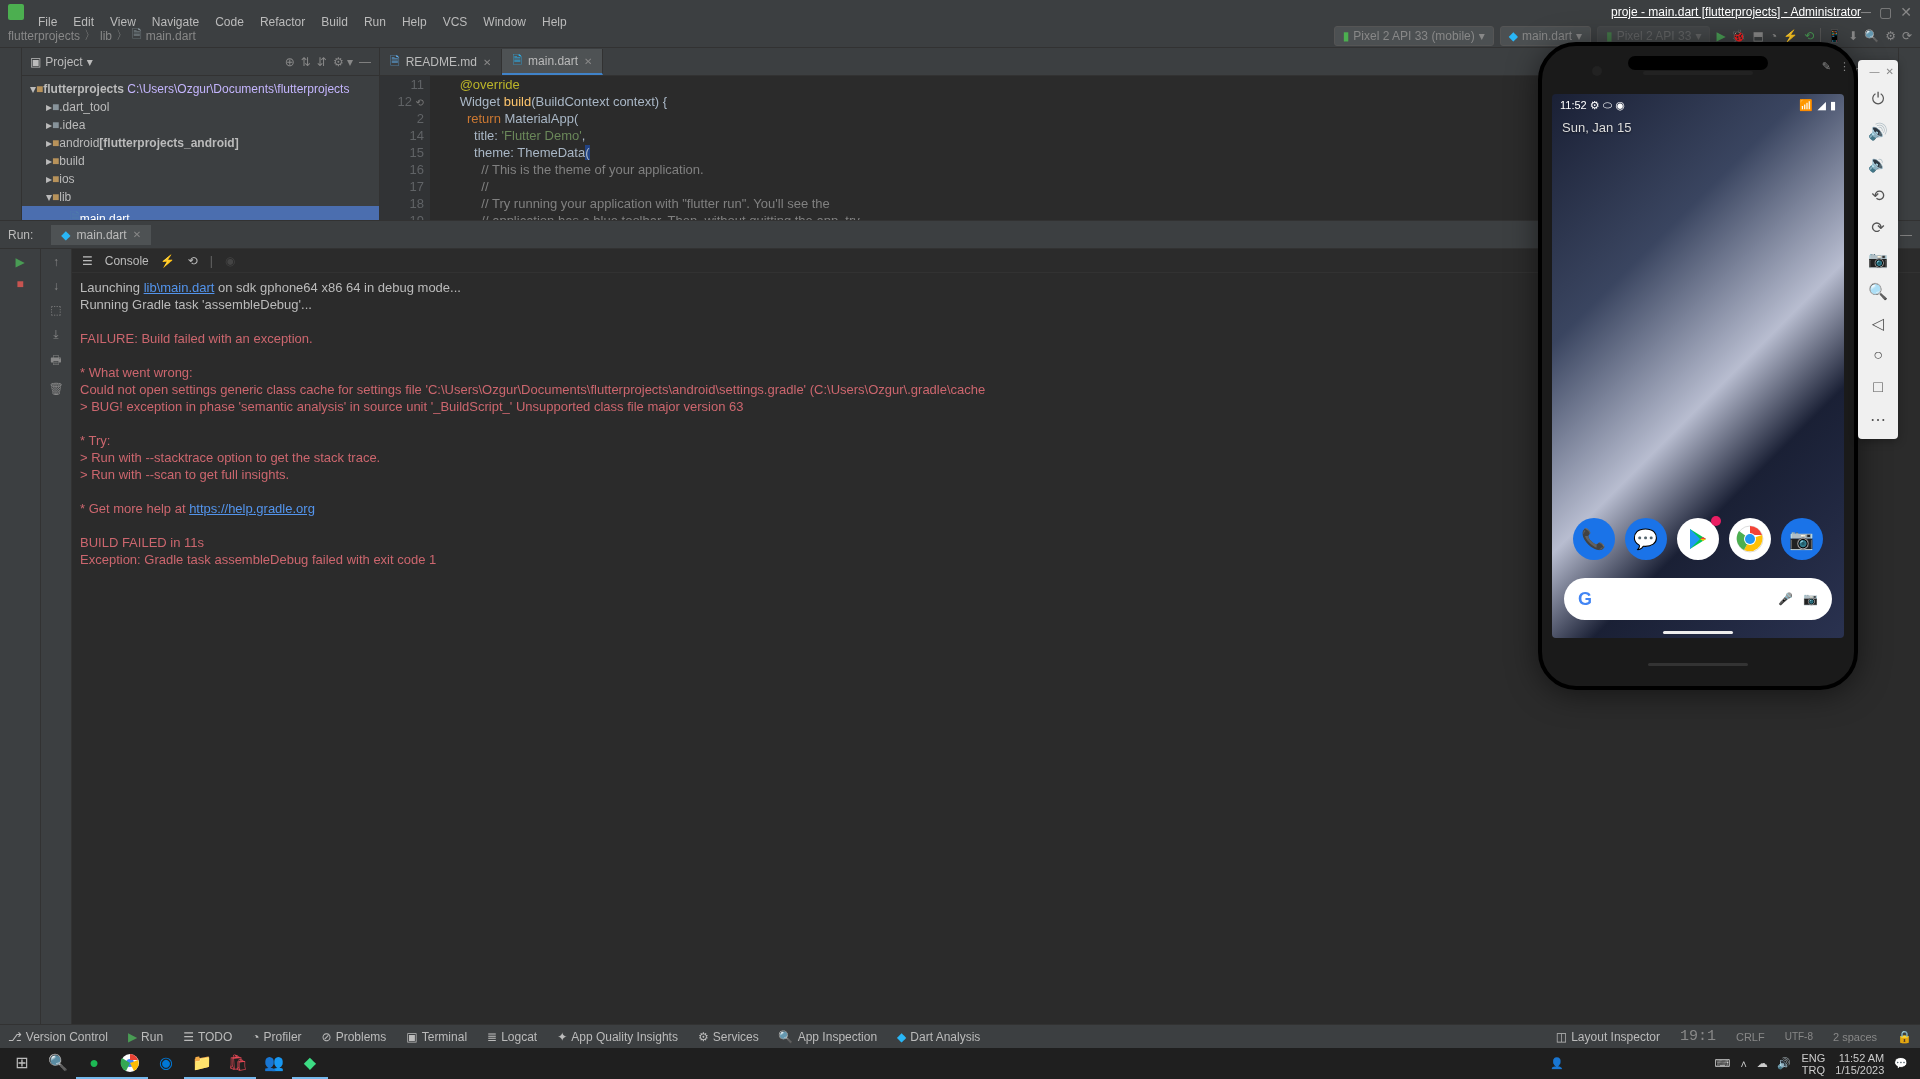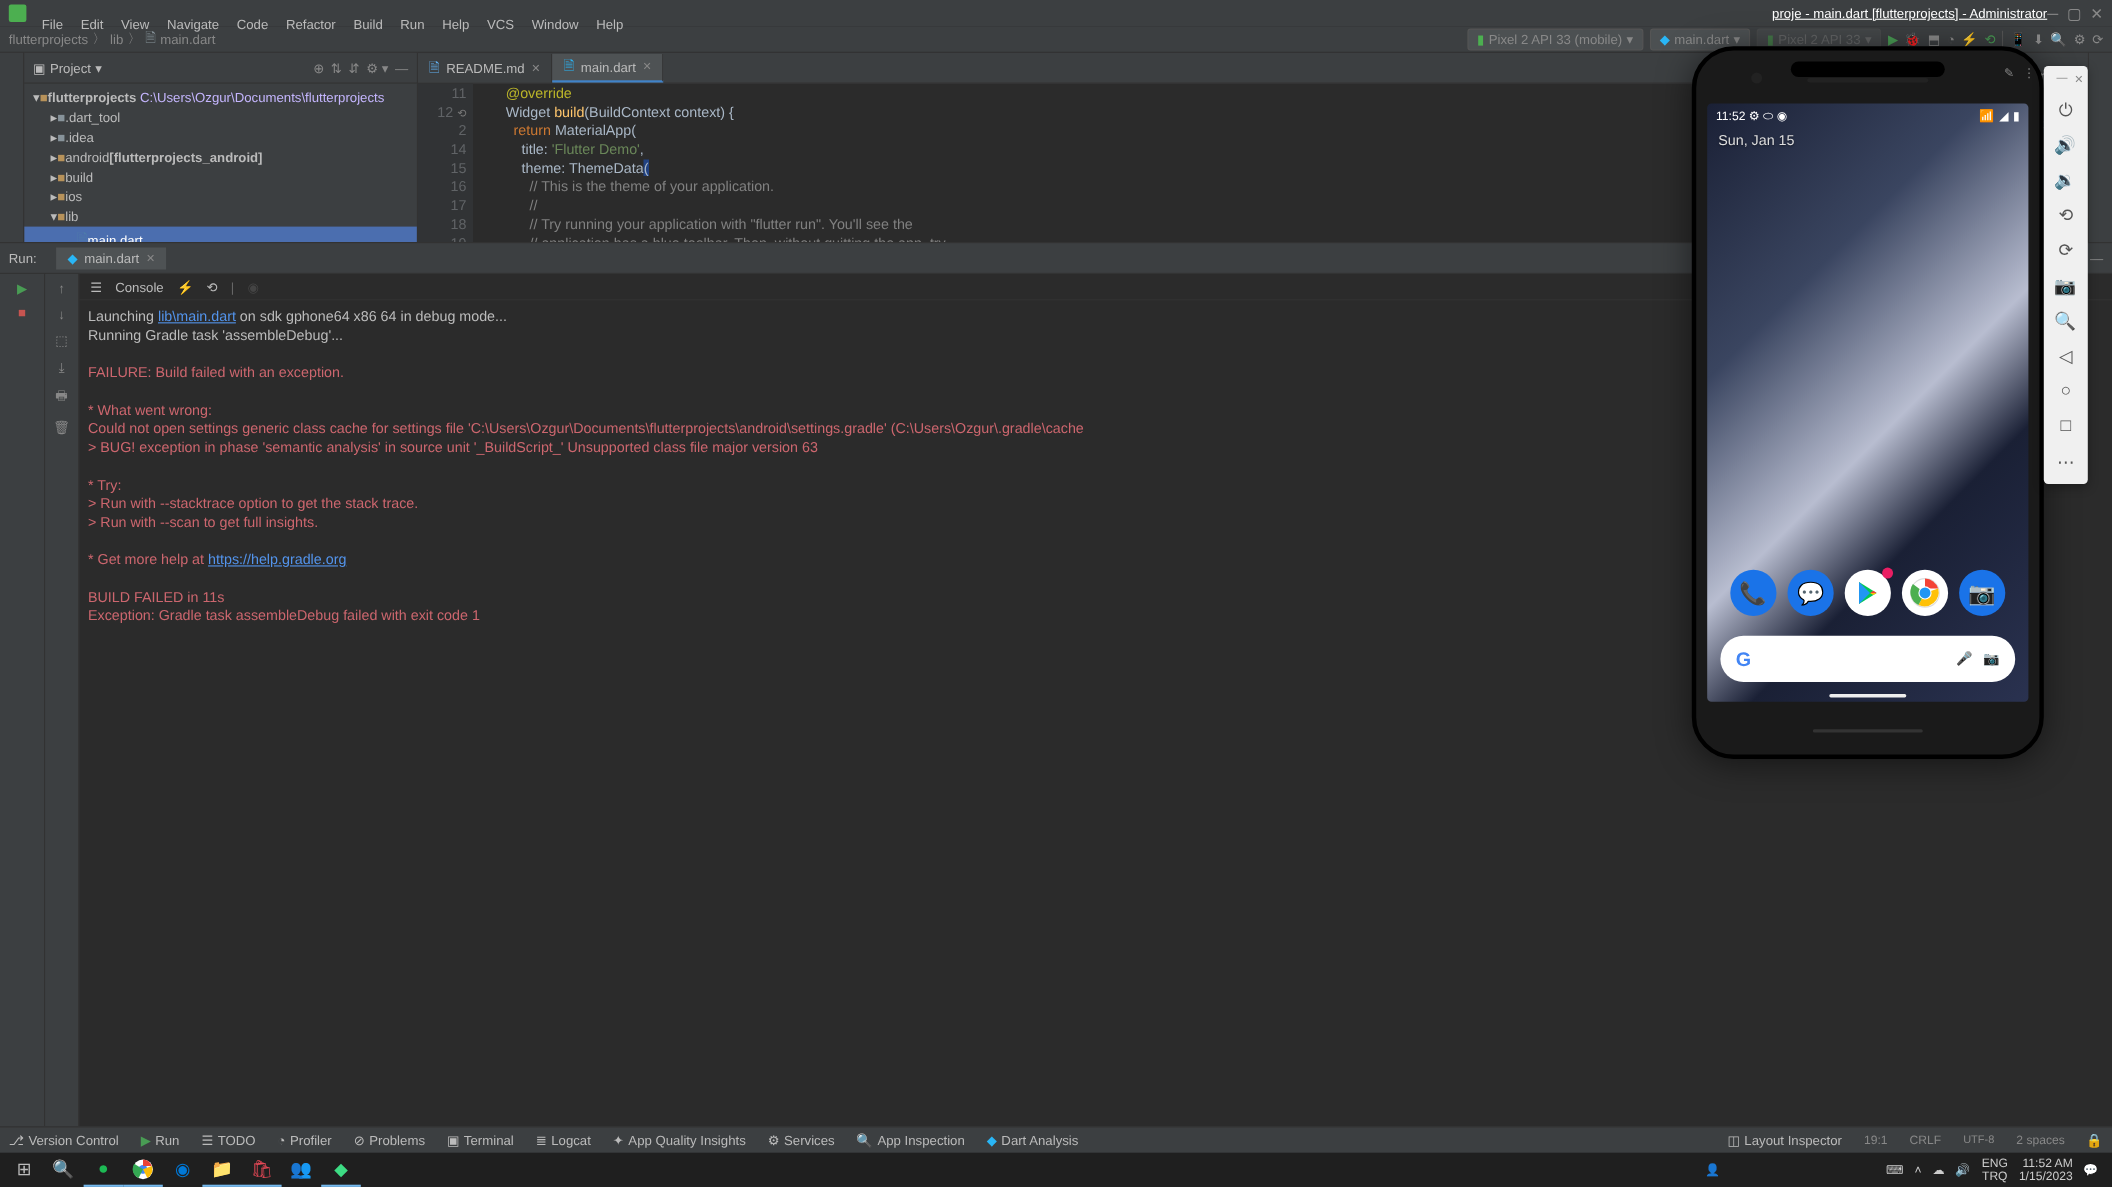--- a/index.html
+++ b/index.html
@@ -390,21 +390,21 @@
   <div class="bottom-bar-item">
       <span style="color:#29b6f6">◆</span>
       <span>Dart Analysis</span>
     </div>
   <div class="bottom-bar-right">
     <div class="bottom-bar-item">
         <span>◫</span>
         <span>Layout Inspector</span>
       </div>
   </div>
-<span style="color: rgb(136, 136, 136); font-size: 11px;">19:1</span>
+<span style="color: rgb(136, 136, 136); font-size: 15px; font-family: Liberation Mono, monospace;">19:1</span>
     <span style="color: rgb(136, 136, 136); font-size: 11px;">CRLF</span>
     <span style="color: rgb(136, 136, 136); font-size: 10px;">UTF-8</span>
     <span style="color: rgb(136, 136, 136); font-size: 11px;">2 spaces</span>
     <span style="color: rgb(136, 136, 136);">🔒</span>
   </div>
 
 <div style="position:absolute; left:8px; right:8px; bottom: 55px;"></div>
 
 <div style="position:absolute; top:48px; right:22px; width:90px; height:150px; background:#3c3f41; border-left:1px solid #323232; z-index:30; overflow:hidden; font-size:11px">
   <div style="padding:4px 6px; border-bottom:1px solid #323232">Device Manager</div>

